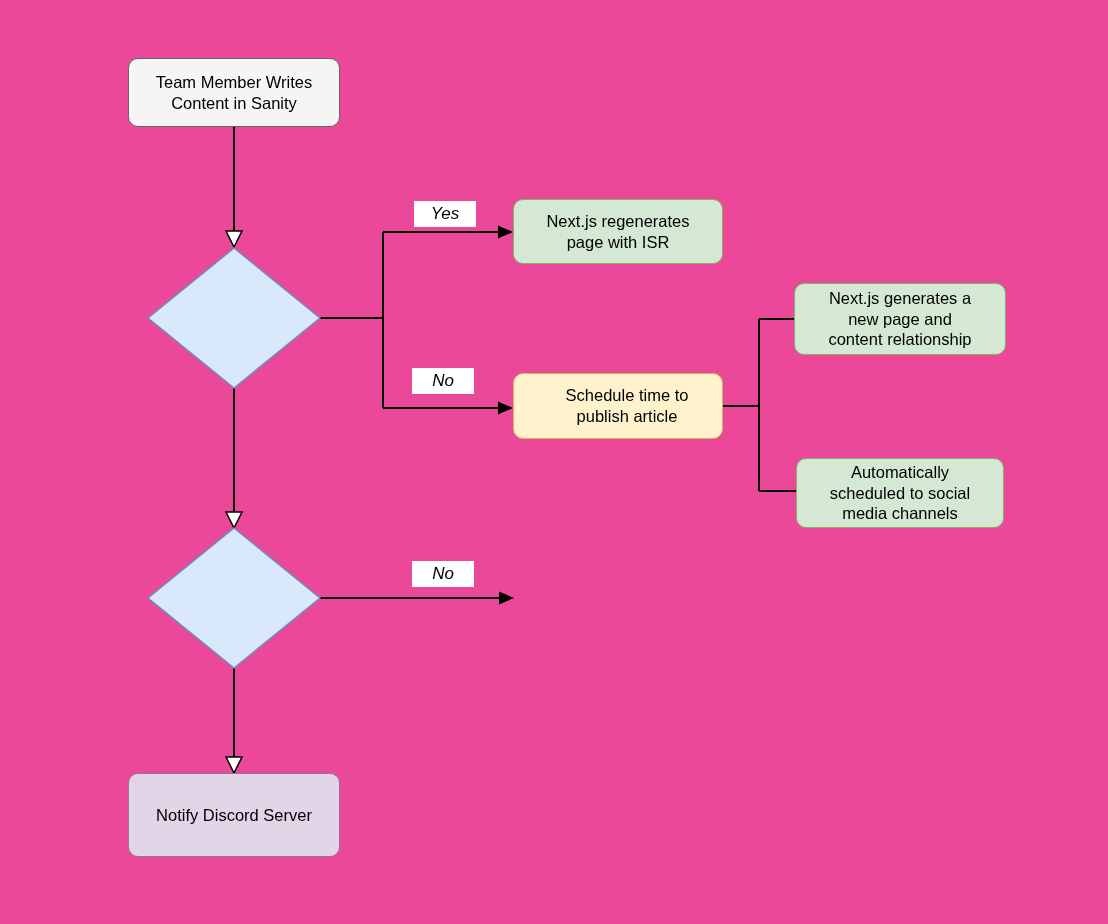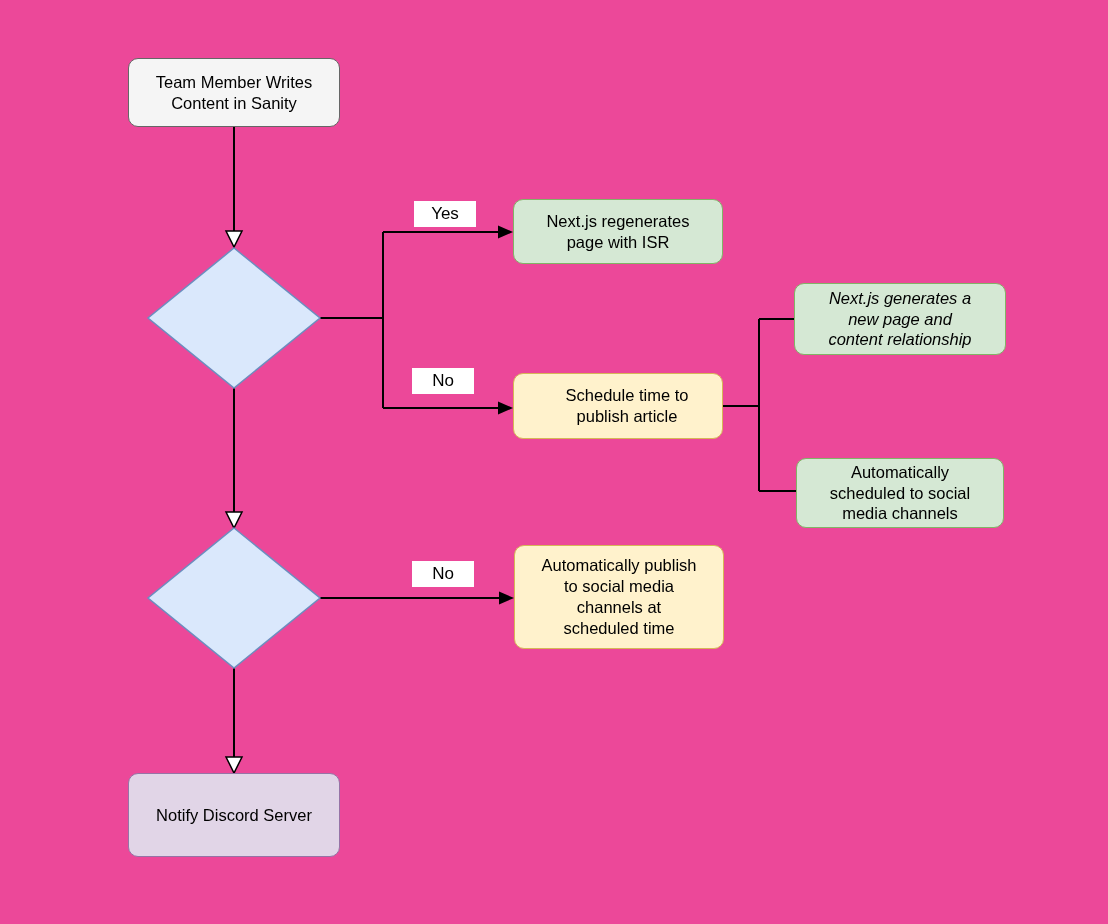--- a/index.html
+++ b/index.html
@@ -48,20 +48,21 @@
   }
   .edge-label {
     position: absolute;
     display: flex;
     align-items: center;
     justify-content: center;
     text-align: center;
     font-size: 17px;
     background: #ffffff;
     padding: 0 2px;
+    font-style: italic;
   }
 </style>
 </head>
 <body>
 
 <div id="canvas">
 
   <svg id="edges-svg" viewBox="0 0 1108 924">
 
     <line x1="234" y1="127" x2="234" y2="231" stroke="#000" stroke-width="2"></line>
@@ -96,32 +97,28 @@
 
   <div class="node node-start" style="left:128px; top:58px; width:212px; height:69px;">Team Member Writes
 Content in Sanity</div>
 
   <div class="node node-success" style="left:513px; top:199px; width:210px; height:65px;">Next.js regenerates
 page with ISR</div>
 
   <div class="node node-warning" style="left:513px; top:373px; width:210px; height:66px;padding-left:24px;">Schedule time to
 publish article</div>
 
-  <div class="node node-success" style="left:794px; top:283px; width:212px; height:72px;font-style:italic;">Next.js generates a
+  <div class="node node-success" style="left:794px; top:283px; width:212px; height:72px;">Next.js generates a
 new page and
 content relationship</div>
 
   <div class="node node-success" style="left:796px; top:458px; width:208px; height:70px;">Automatically
 scheduled to social
 media channels</div>
 
-  <div class="node node-warning" style="left:514px; top:545px; width:210px; height:104px;">Automatically publish
-to social media
-channels at
-scheduled time</div>
 
   <div class="node node-notify" style="left:128px; top:773px; width:212px; height:84px;">Notify Discord Server</div>
 
 
 
   <div class="edge-label" style="left:414px; top:201px; width:58px; height:26px;">Yes</div>
 
   <div class="edge-label" style="left:412px; top:368px; width:58px; height:26px;">No</div>
 
   <div class="edge-label" style="left:412px; top:561px; width:58px; height:26px;">No</div>

